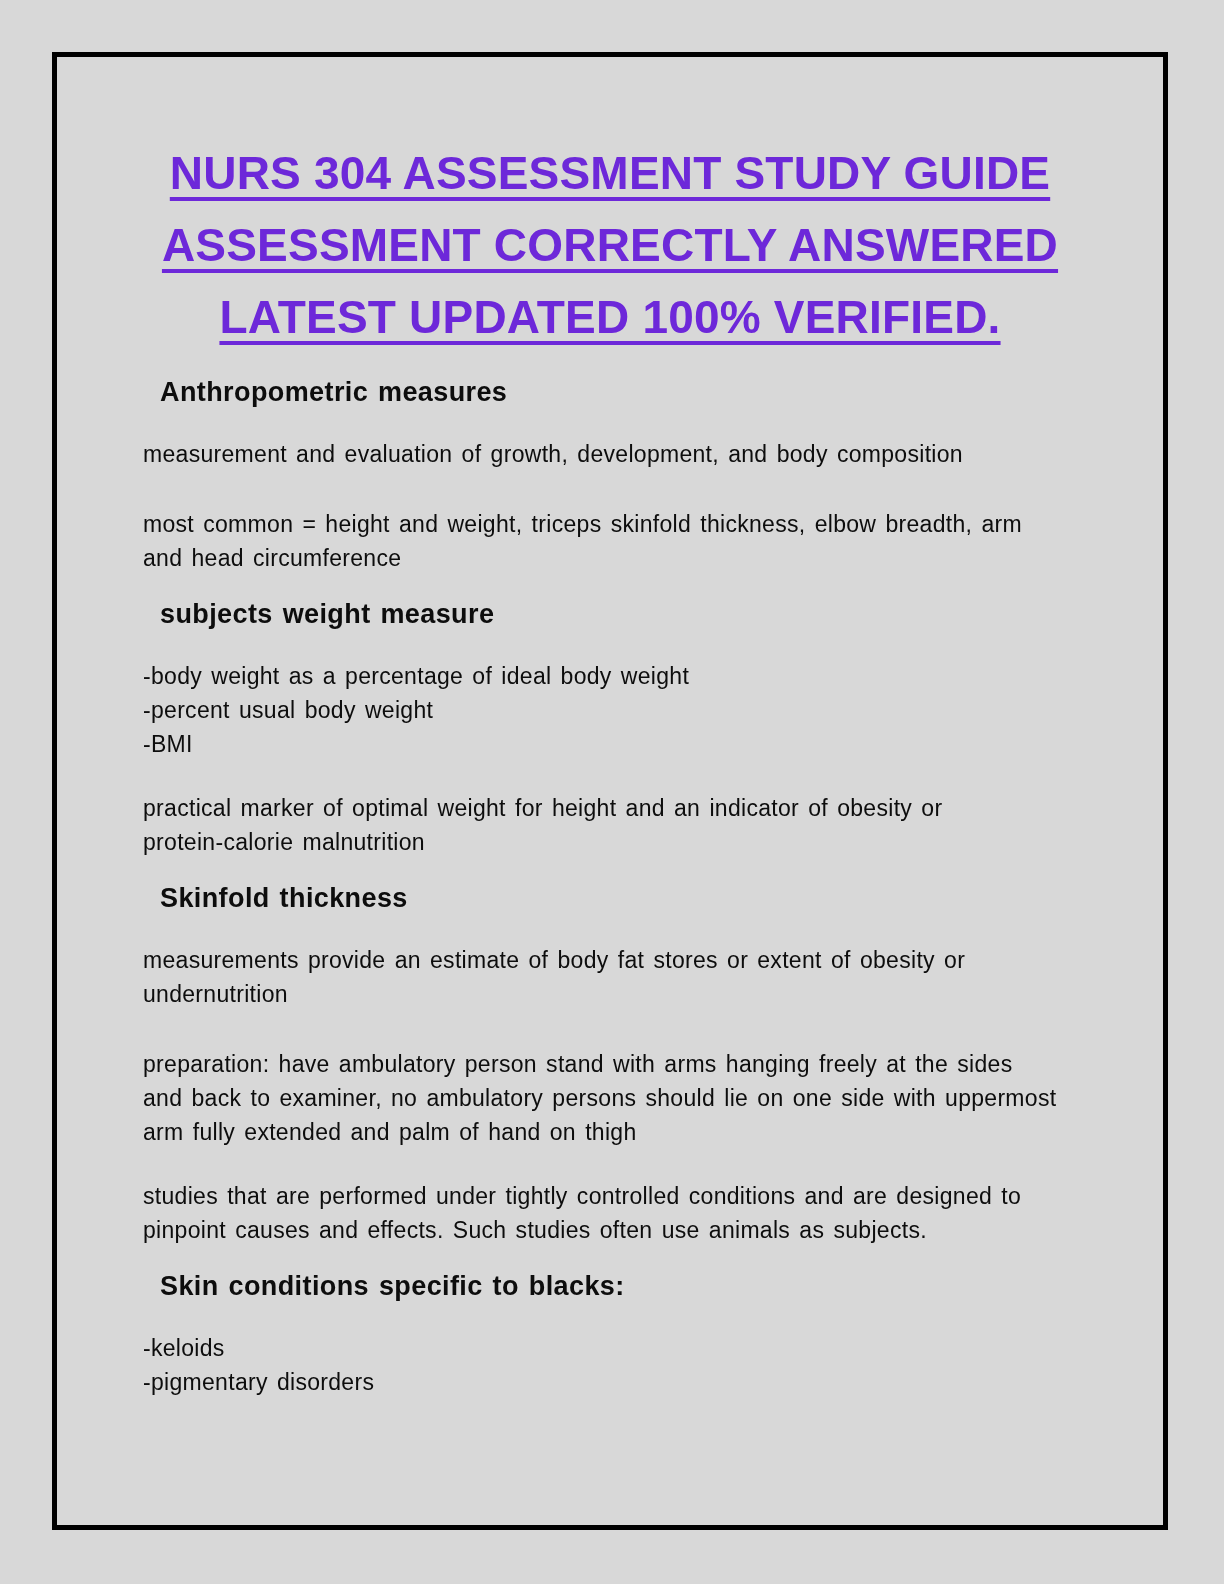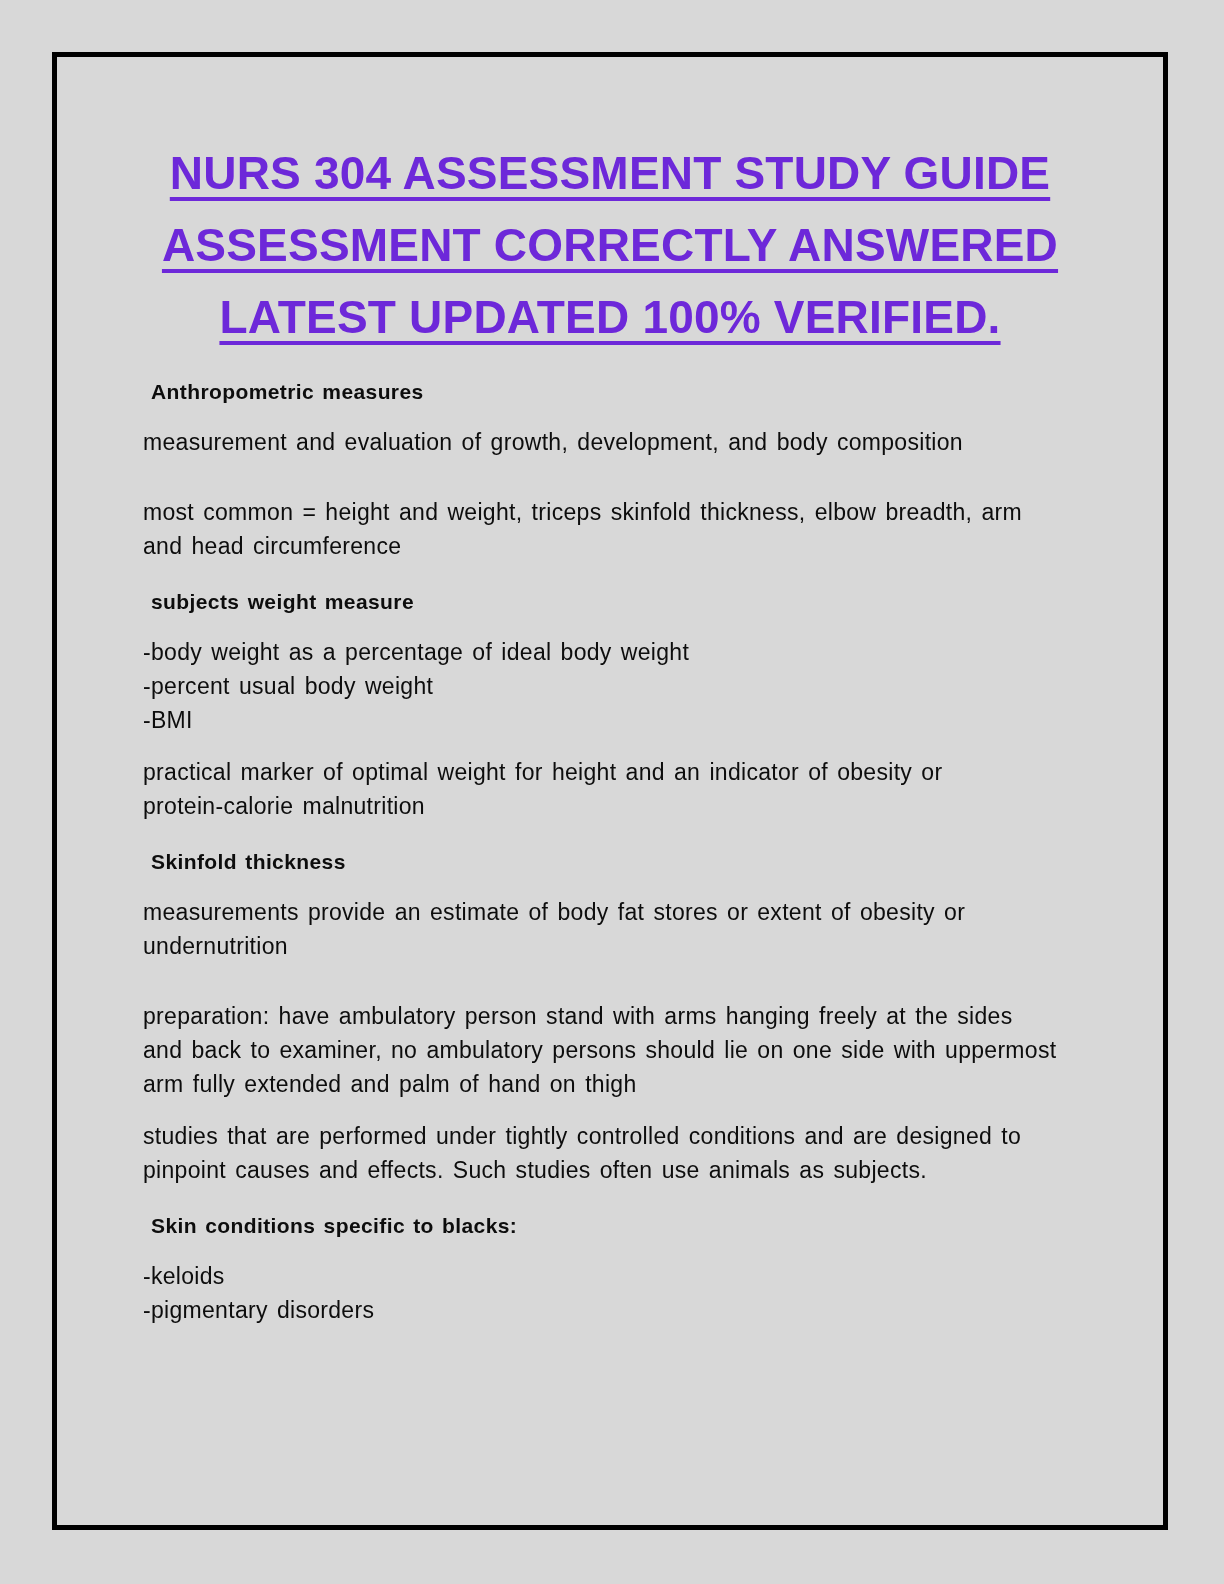--- a/index.html
+++ b/index.html
@@ -37,34 +37,34 @@
     letter-spacing: 0.2px;
   }
   .title-line {
     display: inline-block;
     text-decoration: underline;
     text-decoration-thickness: 4px;
     text-underline-offset: 8px;
   }
   .title-row { display: block; }
   .qa-heading {
-    font-size: 21px;
+    font-size: 27px;
     font-weight: bold;
     color: #0d0d0d;
     line-height: 30px;
-    margin: 24px 0 0 8px;
+    margin: 24px 0 0 17px;
     letter-spacing: 0.4px;
     word-spacing: 2px;
   }
   .qa-body {
     font-size: 23px;
     font-weight: normal;
     color: #0d0d0d;
     line-height: 34px;
-    margin: 18px 0 0 0;
+    margin: 30px 0 0 0;
     white-space: pre-line;
     letter-spacing: 0.3px;
     word-spacing: 2.5px;
   }
   .qa-body.spaced {
     margin-top: 36px;
   }
 </style>
 </head>
 <body>

